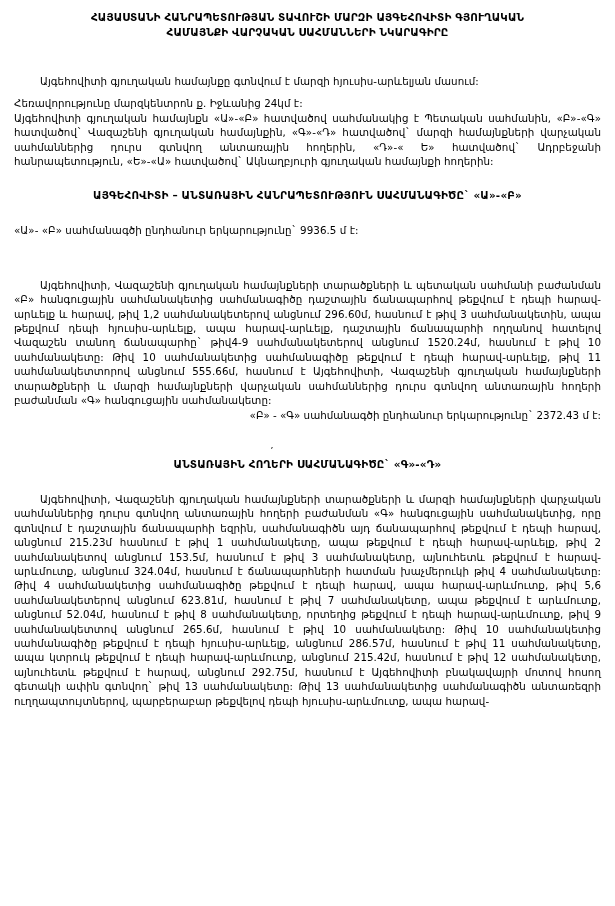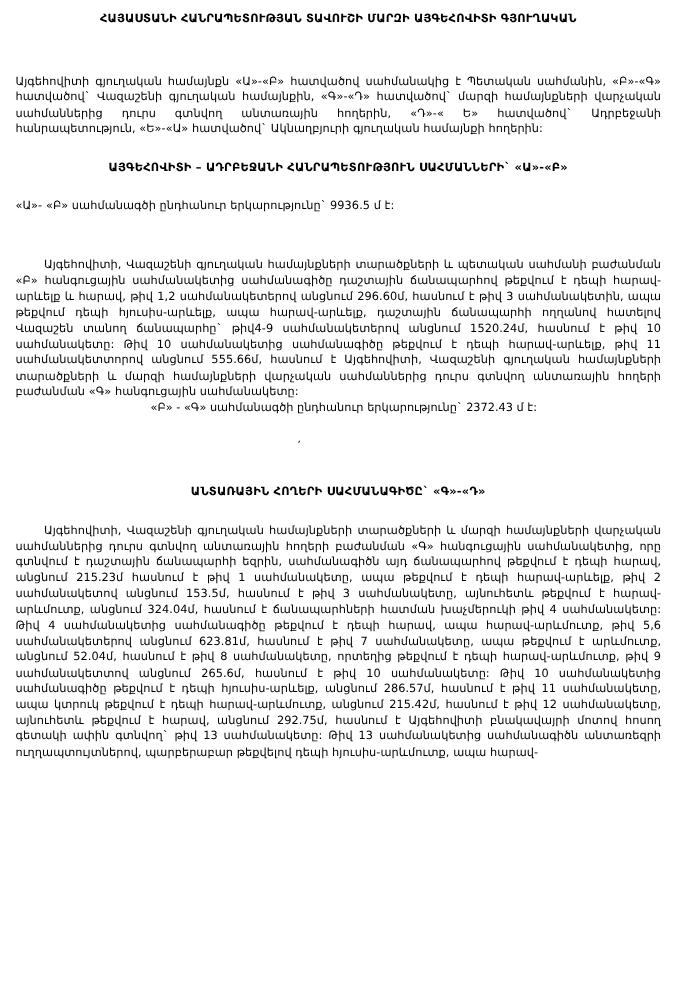--- a/index.html
+++ b/index.html
@@ -56,61 +56,64 @@
   }
   .section-head {
     text-align: center;
     font-weight: bold;
     font-size: 10.4px;
     line-height: 15px;
     letter-spacing: 0.2px;
     margin: 0;
     position: relative;
   }
-  .section-head .line2 { display: block; margin-top: 27px; }
+  .section-head .line2 { display: block; }
   .mark-holder {
     position: relative;
     display: inline-block;
   }
   .mark-holder .tick {
     position: absolute;
     top: -7px;
     right: 34px;
     font-size: 9px;
     font-weight: normal;
     line-height: 1;
   }
   .sub-line {
     margin: 0;
     font-size: 10.3px;
     line-height: 14.4px;
-    text-align: center;
+    text-align: right;
     text-indent: 10px;
   }
 </style>
 </head>
 <body>
 
 <div class="page">
 
   <div class="doc-title">
     <span>ՀԱՅԱՍՏԱՆԻ ՀԱՆՐԱՊԵՏՈՒԹՅԱՆ ՏԱՎՈՒՇԻ ՄԱՐԶԻ ԱՅԳԵՀՈՎԻՏԻ ԳՅՈՒՂԱԿԱՆ</span>
+    <span class="line2">ՀԱՄԱՅՆՔԻ ՎԱՐՉԱԿԱՆ  ՍԱՀՄԱՆՆԵՐԻ ՆԿԱՐԱԳԻՐԸ</span>
   </div>
 
   <div class="spacer-lg"></div>
 
+  <p class="body-text indent">Այգեհովիտի գյուղական  համայնքը գտնվում է մարզի հյուսիս-արևելյան մասում:</p>
 
   <div class="spacer-xs"></div>
 
+  <p class="body-text noindent single-line">Հեռավորությունը մարզկենտրոն ք. Իջևանից  24կմ է:</p>
 
   <p class="body-text noindent">Այգեհովիտի գյուղական համայնքն «Ա»-«Բ» հատվածով սահմանակից է  Պետական սահմանին, «Բ»-«Գ» հատվածով` Վազաշենի գյուղական  համայնքին, «Գ»-«Դ» հատվածով` մարզի համայնքների վարչական սահմաններից դուրս գտնվող անտառային հողերին, «Դ»-« Ե» հատվածով` Ադրբեջանի հանրապետություն, «Ե»-«Ա» հատվածով` Ակնաղբյուրի գյուղական համայնքի հողերին:</p>
 
   <div class="spacer-md"></div>
 
-  <div class="section-head">ԱՅԳԵՀՈՎԻՏԻ – ԱԴՐԲԵՋԱՆԻ ՀԱՆՐԱՊԵՏՈՒԹՅՈՒՆ  ՍԱՀՄԱՆՆԵՐԻ`  «Ա»-«Բ»</div>
+  <div class="section-head">ԱՅԳԵՀՈՎԻՏԻ – ԱՆՏԱՌԱՅԻՆ ՀԱՆՐԱՊԵՏՈՒԹՅՈՒՆ  ՍԱՀՄԱՆԱԳԻԾԸ`  «Ա»-«Բ»</div>
 
   <div class="spacer-md"></div>
 
   <p class="body-text noindent">«Ա»- «Բ»  սահմանագծի ընդհանուր երկարությունը`  9936.5 մ է:</p>
 
   <div class="spacer-md"></div>
 
 
   <div class="spacer-md"></div>
 

